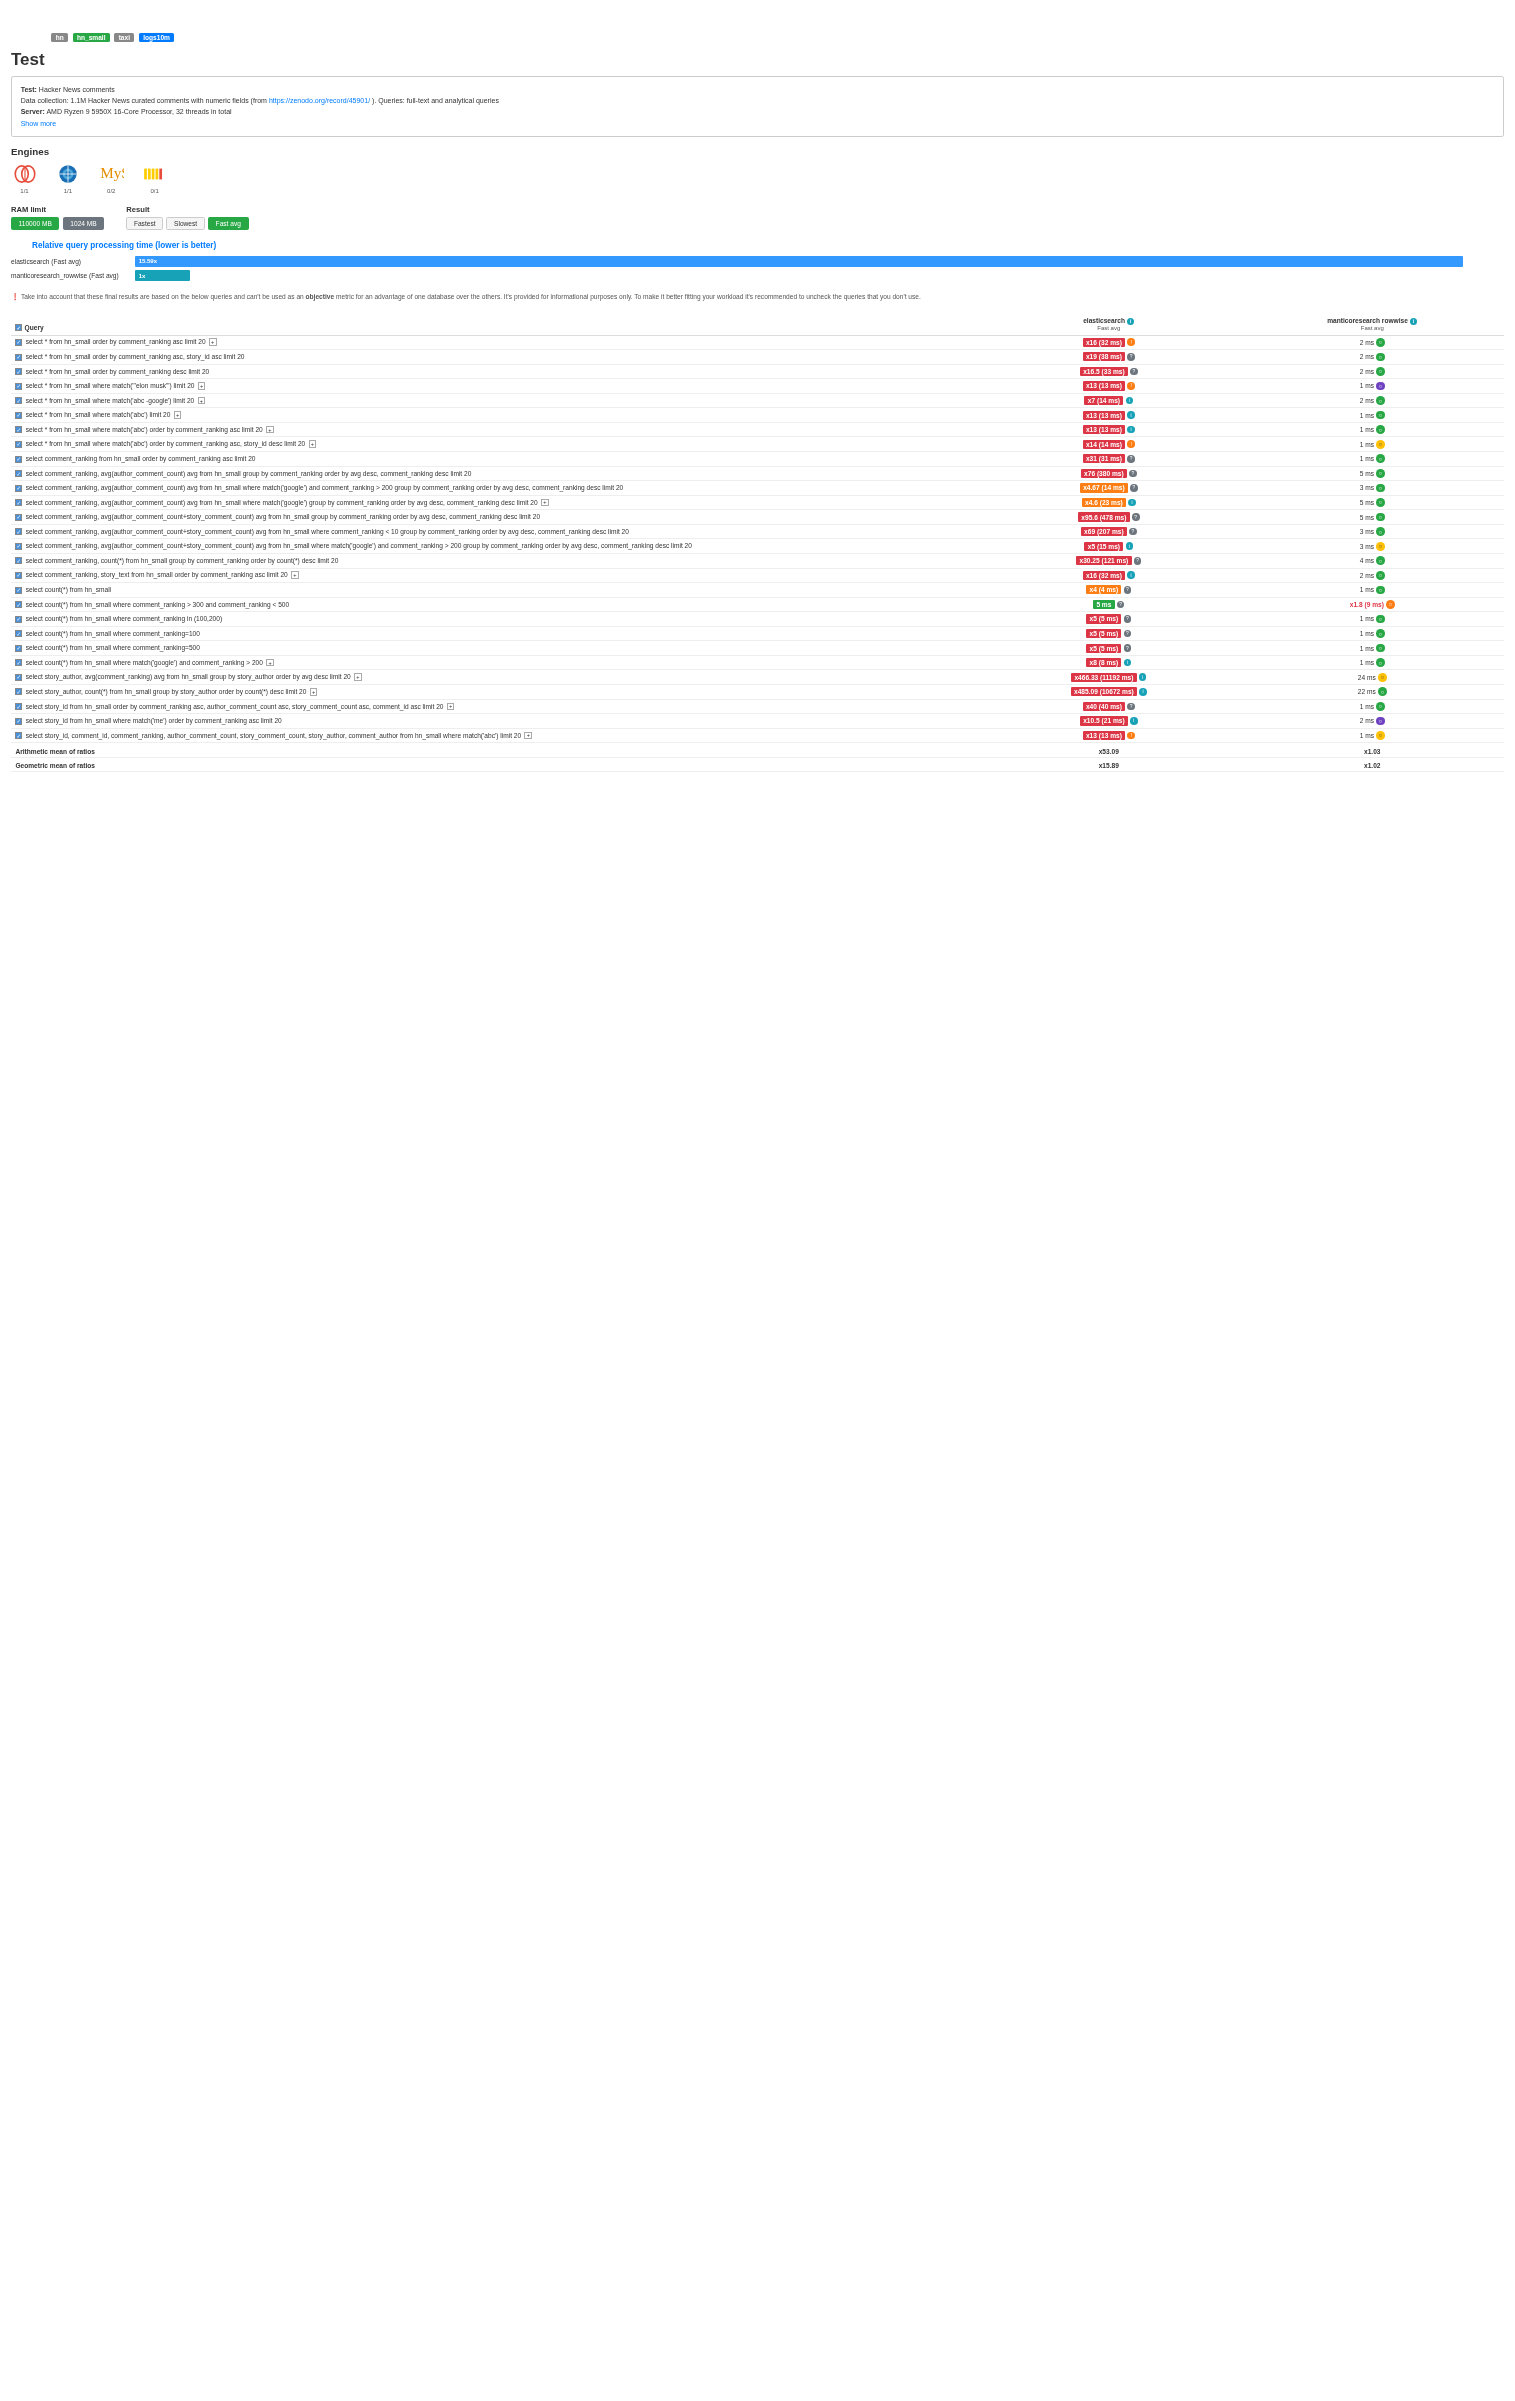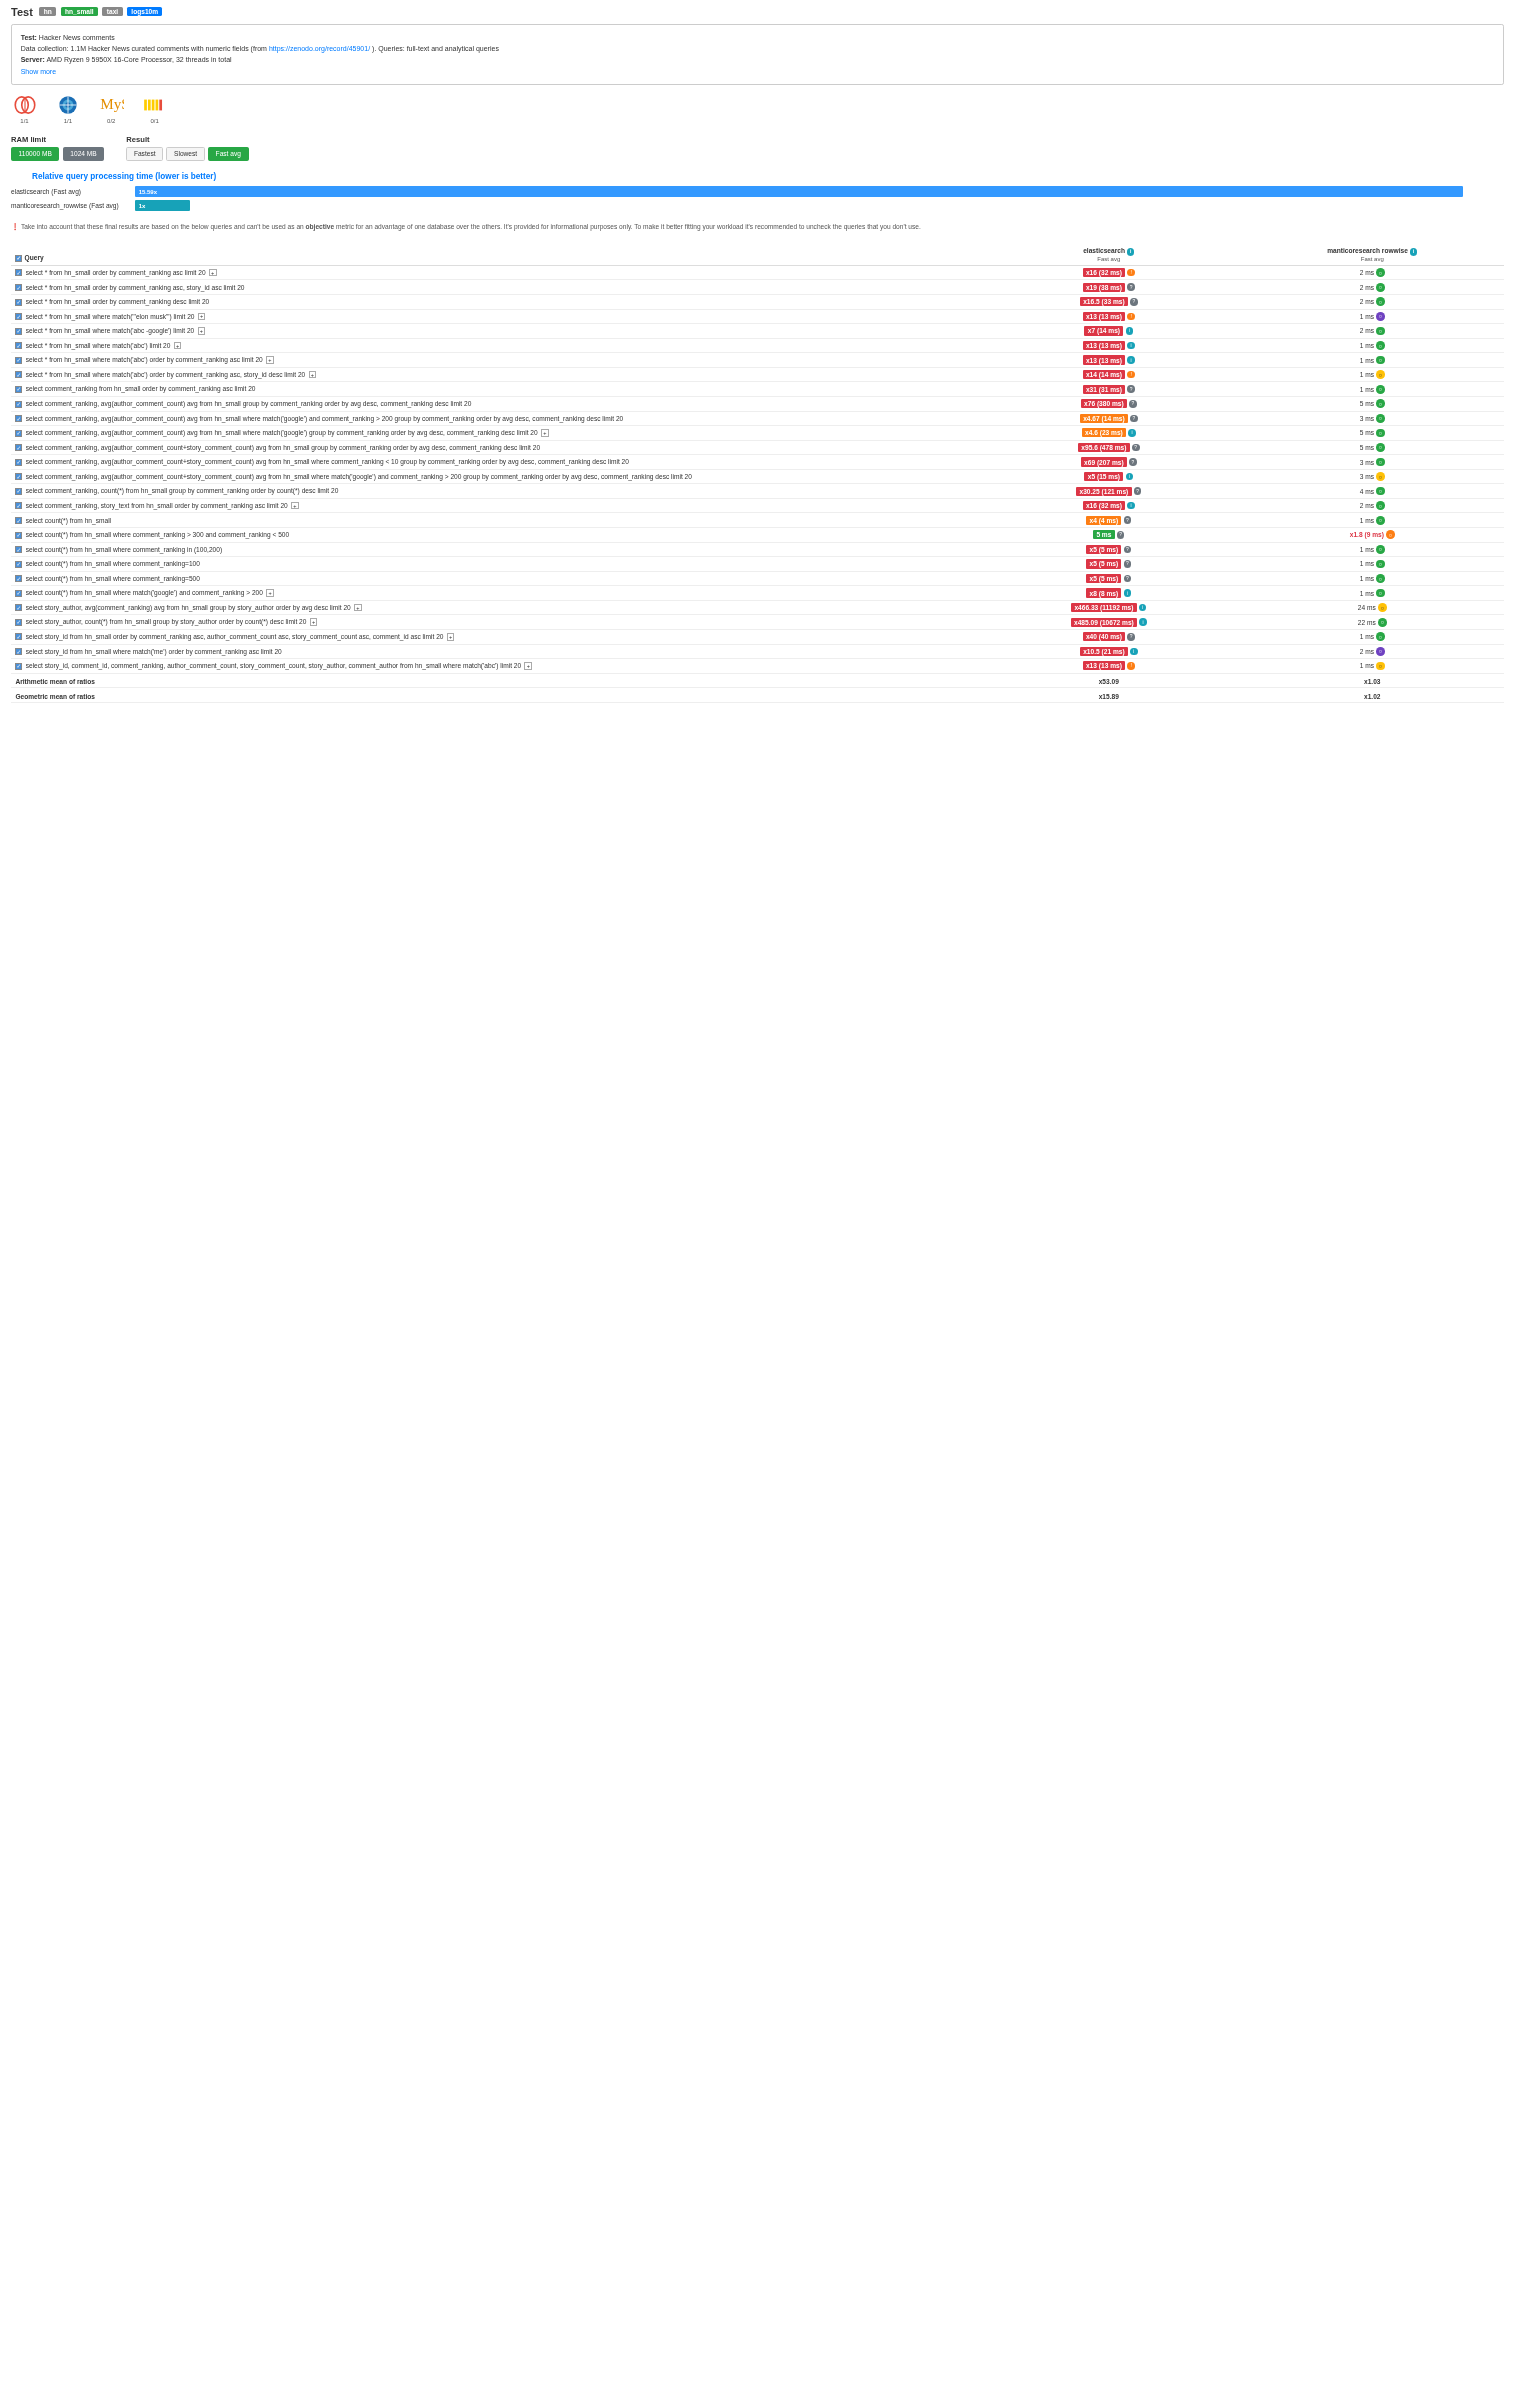--- a/index.html
+++ b/index.html
@@ -1,20 +1,20 @@
 <!DOCTYPE html>
 <html style="font-size:8.7px"><head>
   <meta charset="utf-8">
   <style>
     * { box-sizing: border-box; margin: 0; padding: 0; }
     body { font-family: Arial, sans-serif; font-size: 7px; color: #333; background: #fff; padding: 5.5px 11px; }
     
     
     .page-header { display: flex; align-items: center; gap: 4.4px; margin-bottom: 6.6px; }
-    .page-title { font-size: 11px; font-weight: bold; margin-right: 2.2px; }
+    .page-title { font-size: 17px; font-weight: bold; margin-right: 2.2px; margin-top: 44px; }
     .tag { display: inline-block; padding: 1.1px 4.4px; border-radius: 1.6px; font-size: 6.6px; font-weight: bold; color: #fff; }
     .tag-gray { background: #888; }
     .tag-green { background: #28a745; }
     .tag-blue { background: #007bff; }
     
     
     .info-box { border: 0.5px solid #ccc; border-radius: 2.2px; padding: 6.6px 8.7px; margin-bottom: 8.7px; font-size: 7px; line-height: 1.6; }
     .info-box strong { font-weight: bold; }
     .info-box a { color: #007bff; text-decoration: none; }
     .show-more { color: #007bff; cursor: pointer; display: inline-block; margin-top: 1.1px; font-size: 7px; }
@@ -112,20 +112,21 @@
     <span>). Queries: full-text and analytical queries</span>
   </div>
   <div>
     <strong>Server:</strong>
     <span>AMD Ryzen 9 5950X 16-Core Processor, 32 threads in total</span>
   </div>
   <a class="show-more" href="#">Show more</a>
 </div>
 
 <div>
+  <div class="section-title">Engines</div>
   <div class="engines-row">
 
     <div class="engine-item">
       <div class="engine-icon">
         <svg width="26" height="22" viewBox="0 0 48 40">
           <ellipse cx="18" cy="20" rx="12" ry="15" fill="none" stroke="#e74c3c" stroke-width="3"></ellipse>
           <ellipse cx="30" cy="20" rx="12" ry="15" fill="none" stroke="#e74c3c" stroke-width="3"></ellipse>
           <line x1="24" y1="5" x2="24" y2="35" stroke="#e74c3c" stroke-width="2"></line>
         </svg>
       </div>

